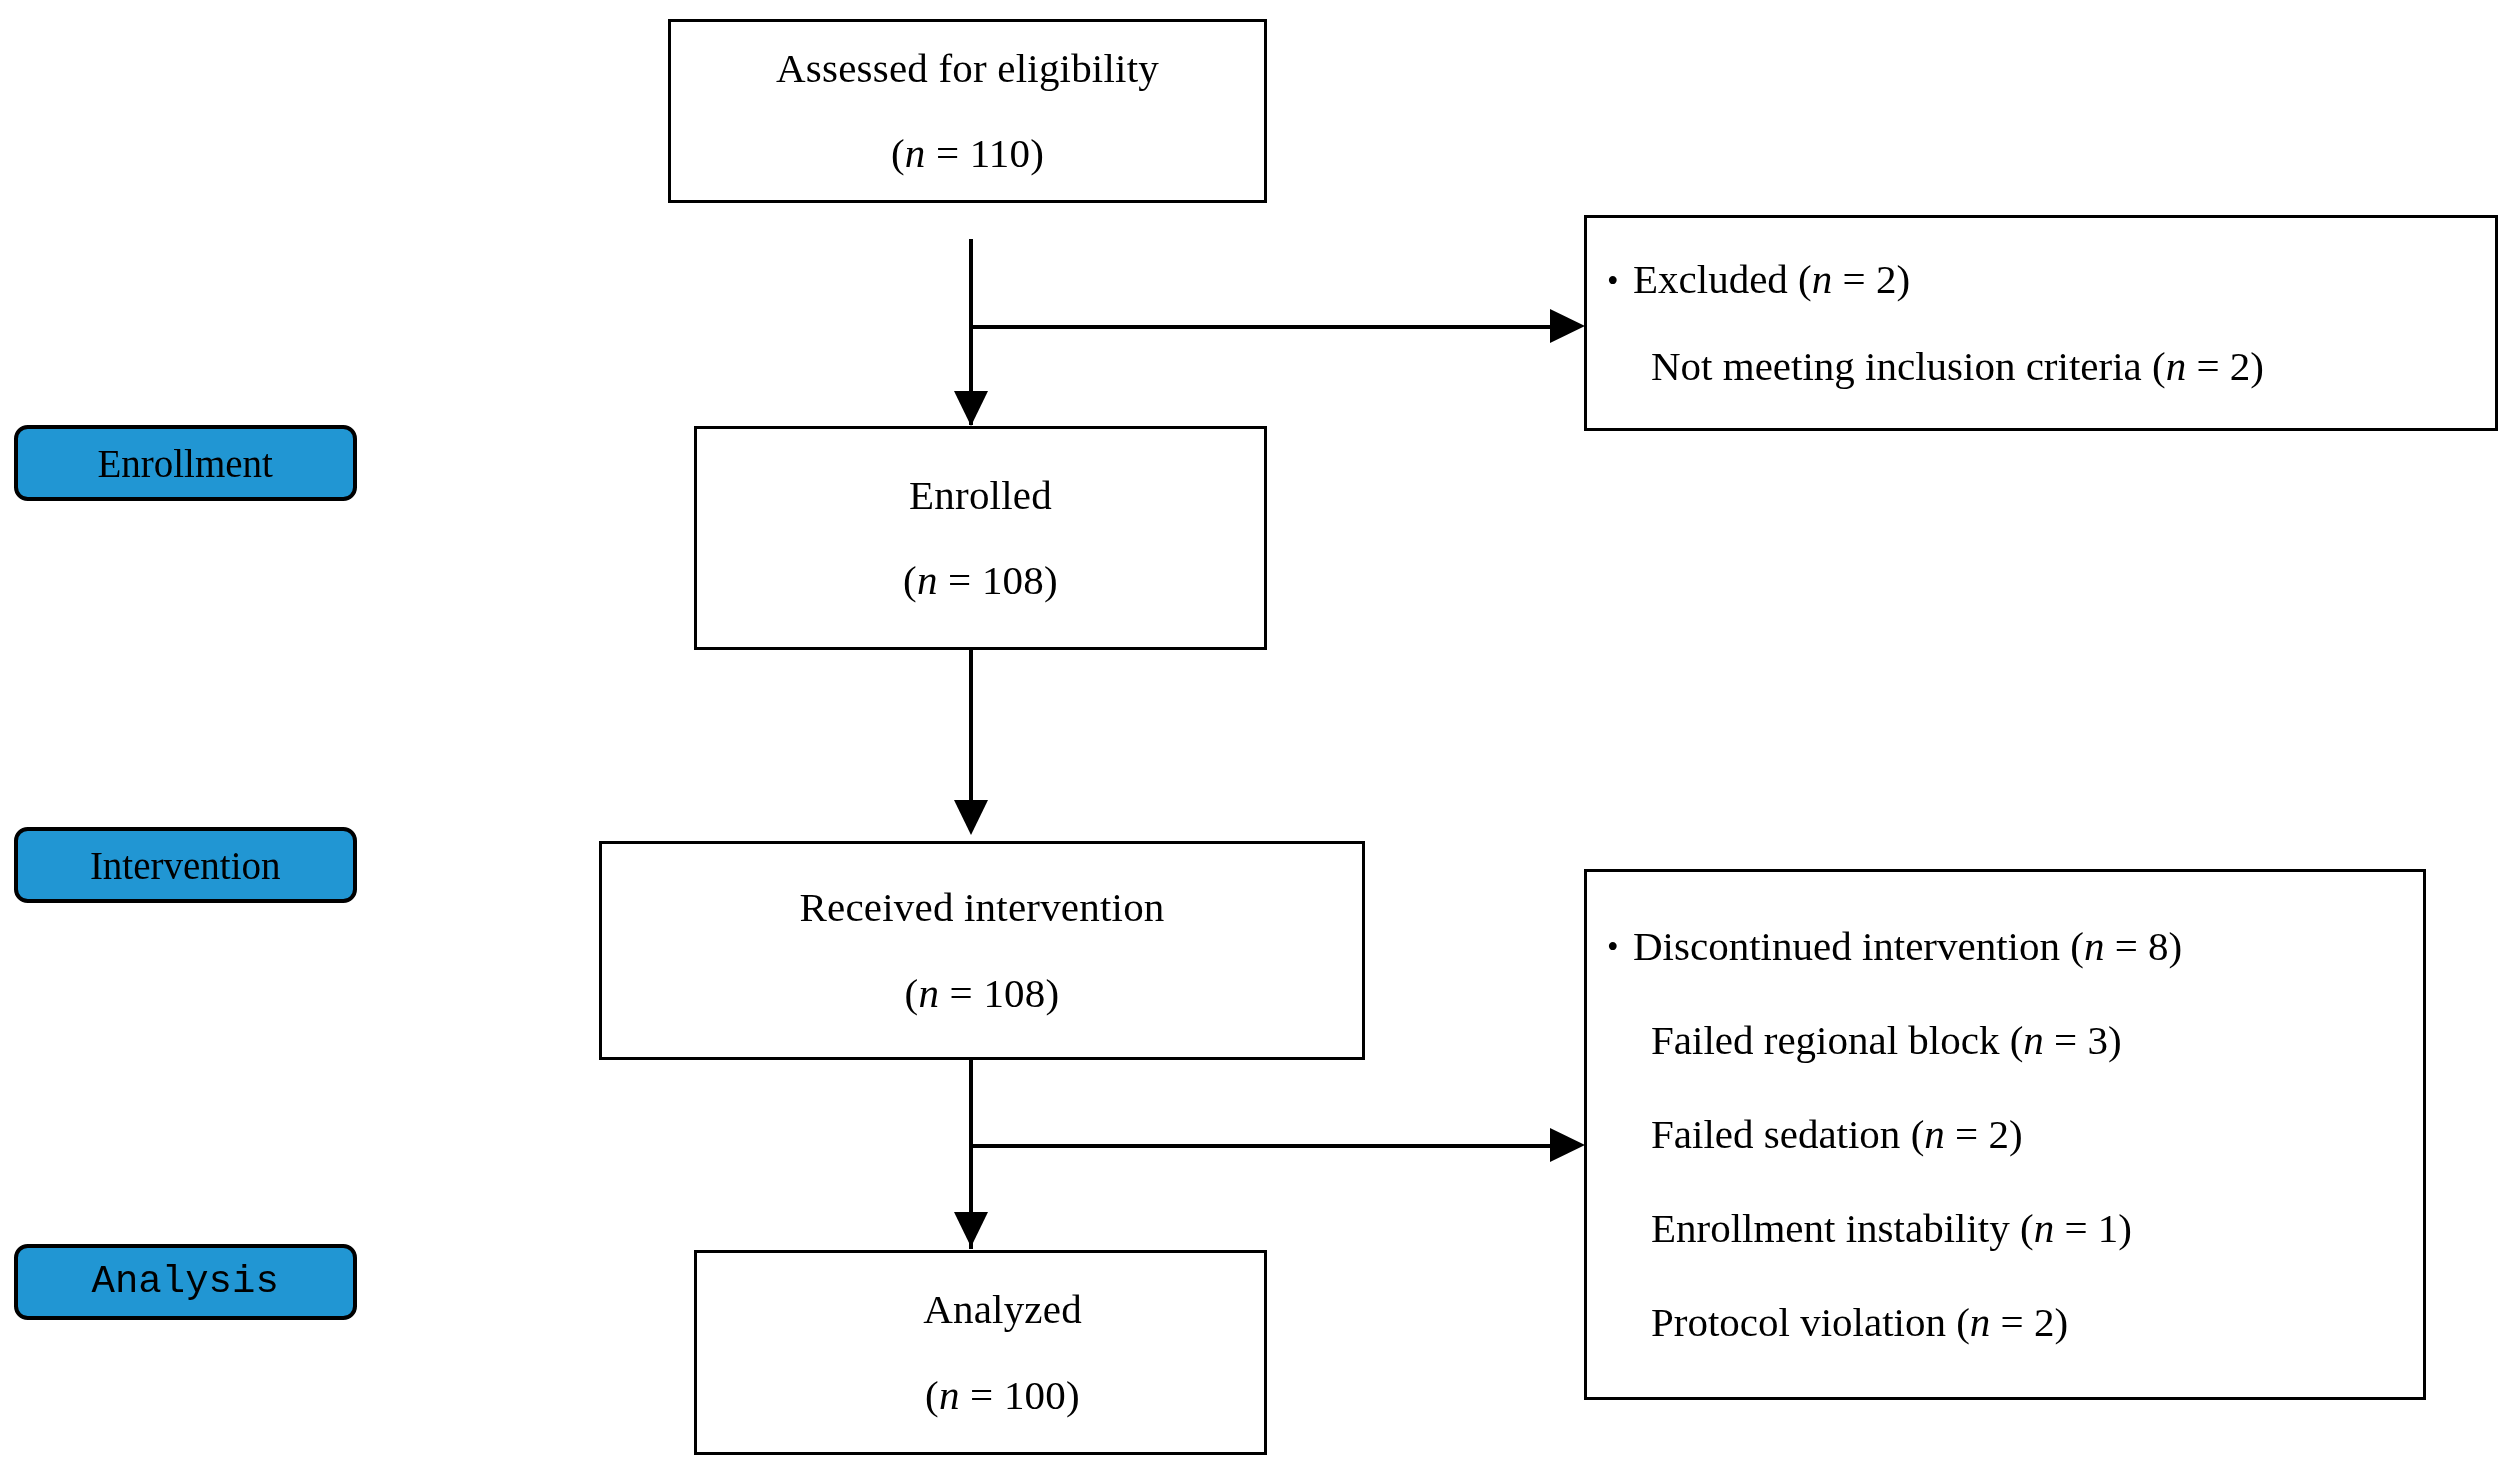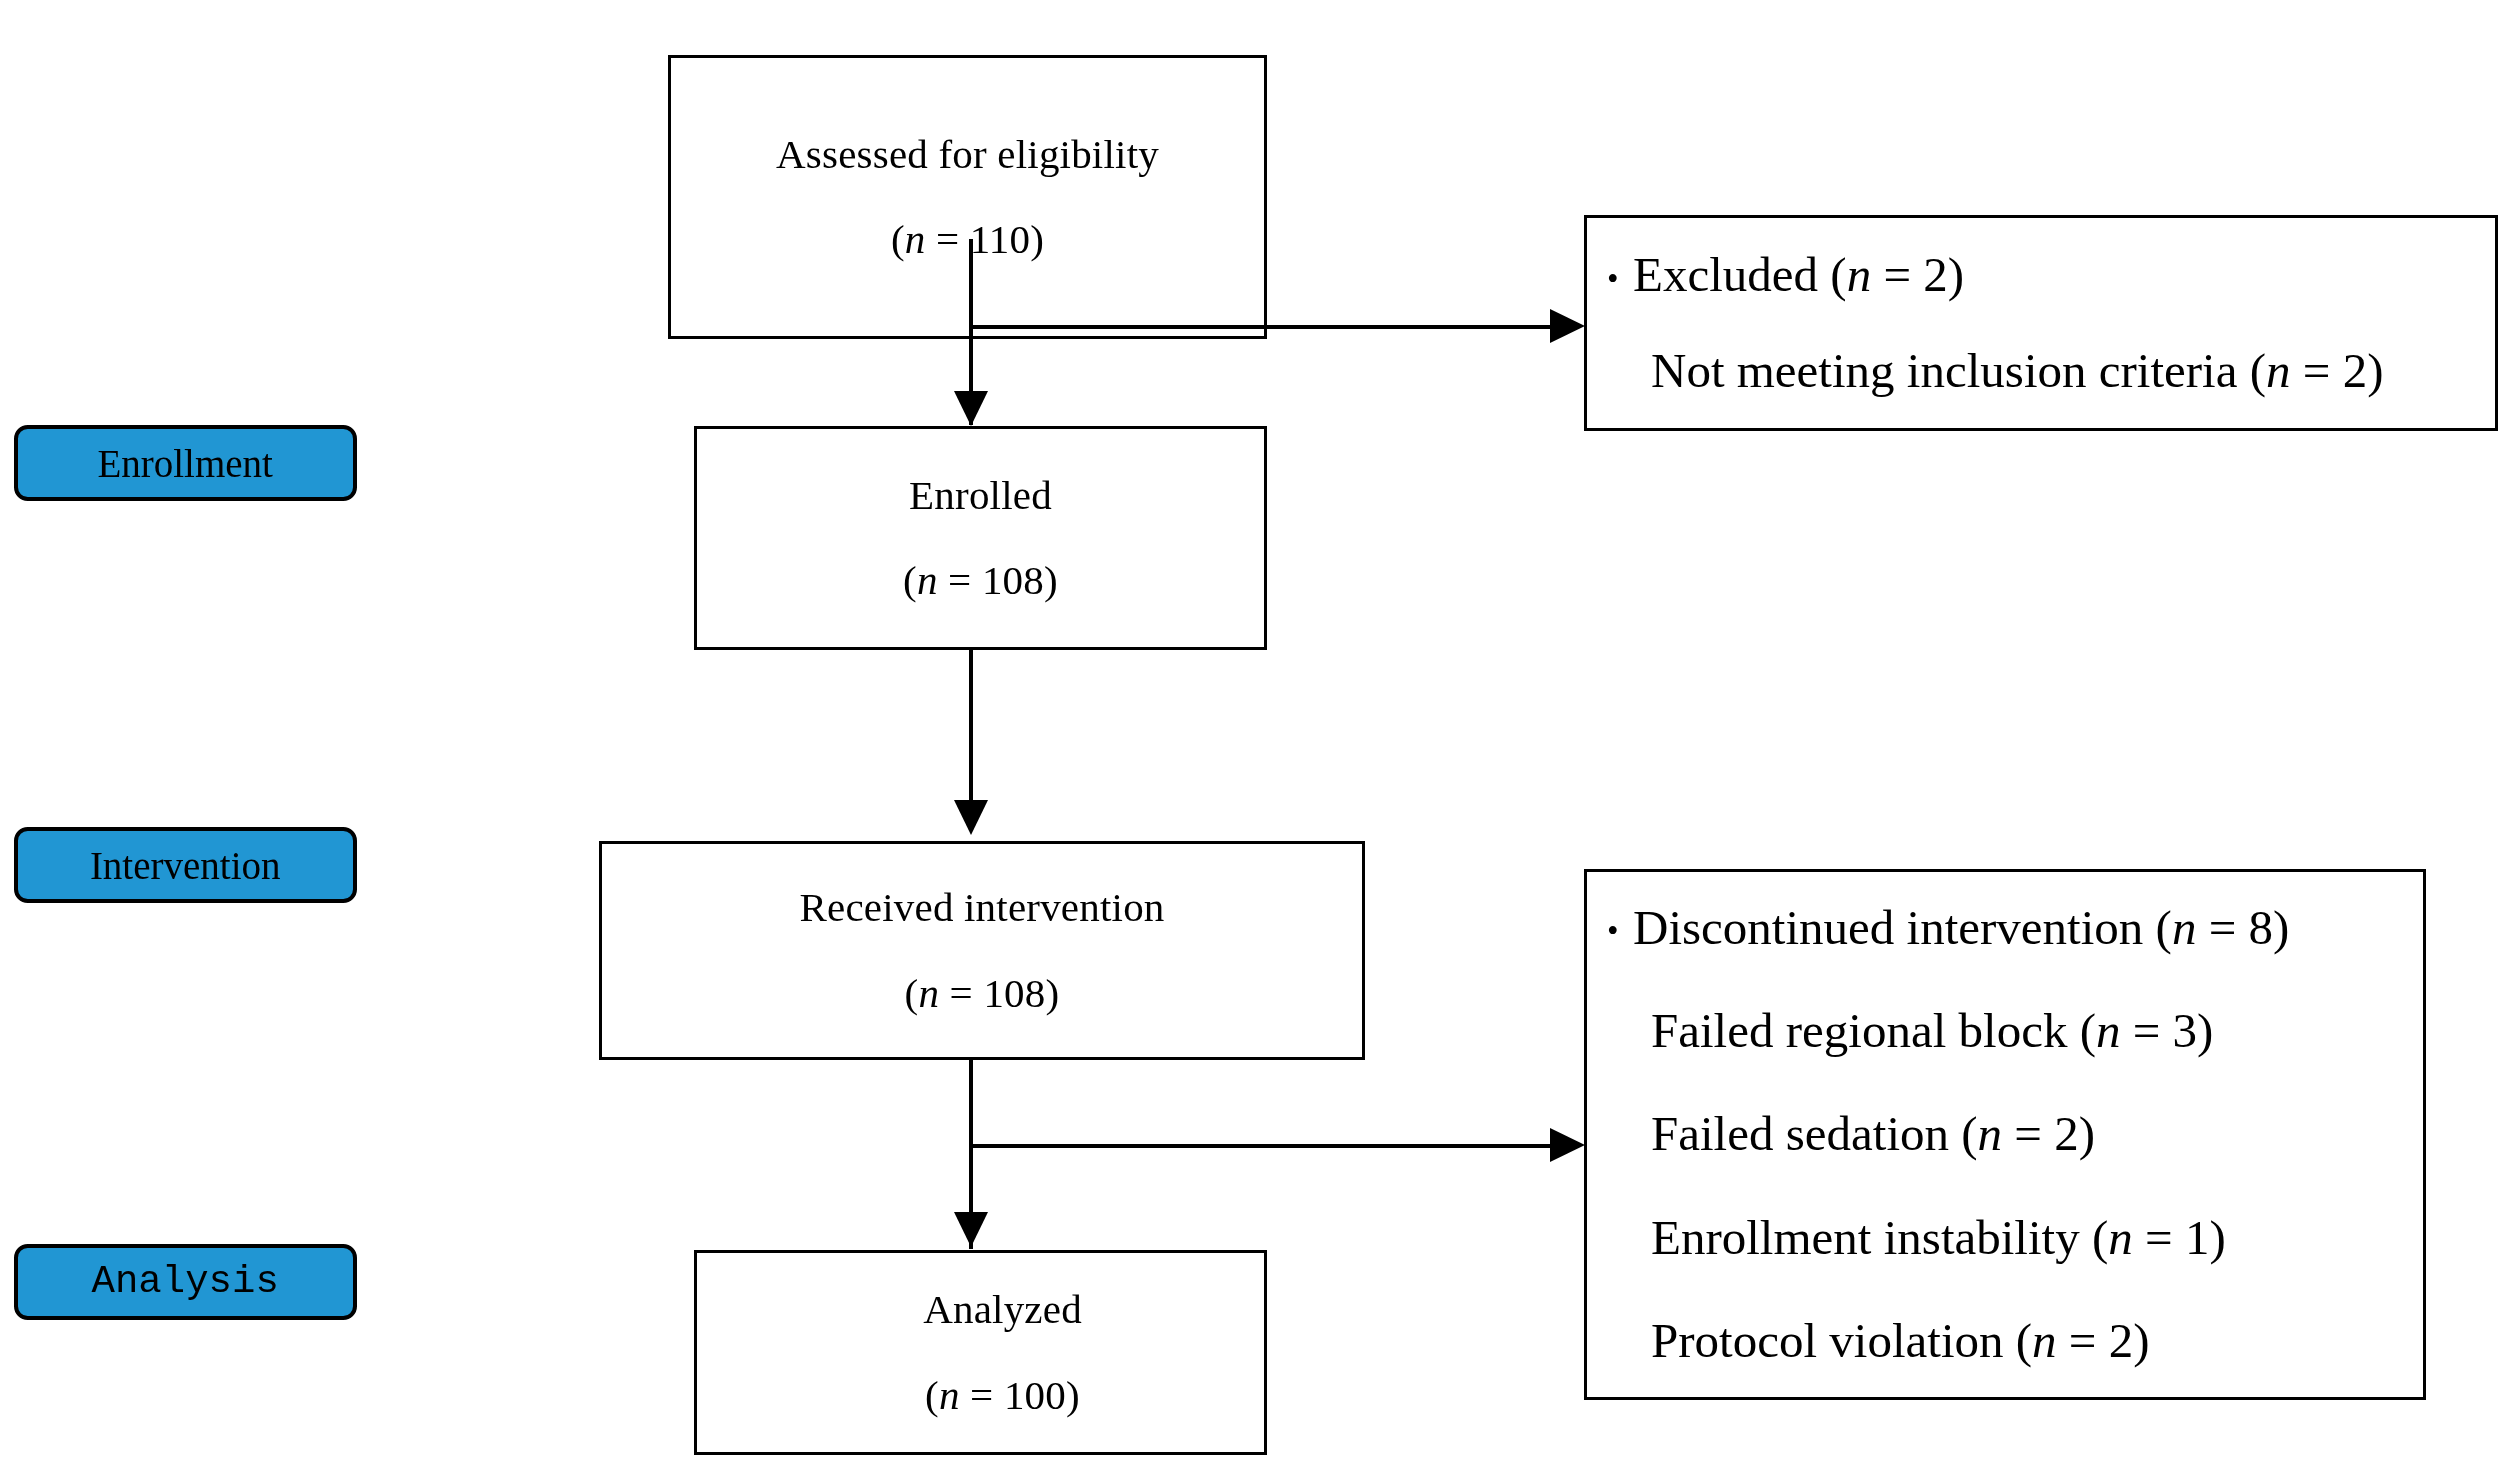--- a/index.html
+++ b/index.html
@@ -45,21 +45,21 @@
     box-sizing: border-box;
     background: #ffffff;
     border: 3.8px solid #000000;
     color: #000000;
     padding: 30px 16.7px 30px 20px;
     display: flex;
     flex-direction: column;
     justify-content: center;
   }
   .note-line {
-    font-size: 49px;
+    font-size: 41px;
     line-height: 1.15;
     white-space: nowrap;
     display: block;
   }
   .note-line.bulleted::before {
     content: "\2022";
     display: inline-block;
     width: 26px;
     margin-left: 0;
     font-size: 33px;
@@ -124,21 +124,21 @@
   </div>
 
   <div class="stage-badge" style="left:13.7px; top:827px; width:343px; height:76px;">
     <span>Intervention</span>
   </div>
 
   <div class="stage-badge" style="left:13.7px; top:1244px; width:343px; height:76px;font-family:Liberation Mono, monospace;">
     <span>Analysis</span>
   </div>
 
-  <div class="flow-box" style="left:668px; top:19px; width:599px; height:284px;margin-top:36px;">
+  <div class="flow-box" style="left:668px; top:19px; width:599px; height:184px;">
     <div class="line">Assessed for eligibility</div>
     <div class="line second"><span>(</span><span class="it">n</span><span> = </span><span>110</span><span>)</span></div>
   </div>
 
   <div class="v-line" style="left:969px; top:239px; height:186px;"></div>
   <div class="arrow-down" style="left:954px; top:391px;"></div>
   <div class="h-line" style="left:969px; top:325px; width:584px;"></div>
   <div class="arrow-right" style="left:1550px; top:309px;"></div>
 
   <div class="note-box spaced" style="left:1584px; top:215px; width:914px; height:216px;">

